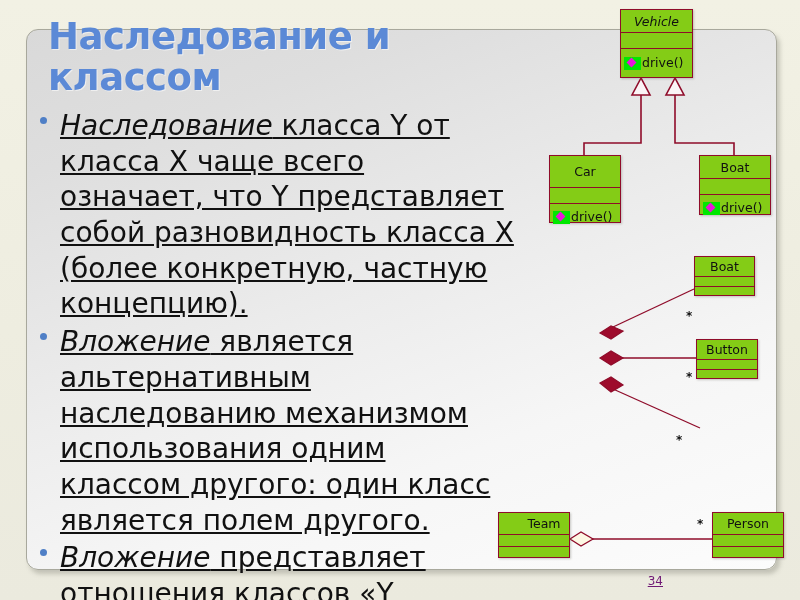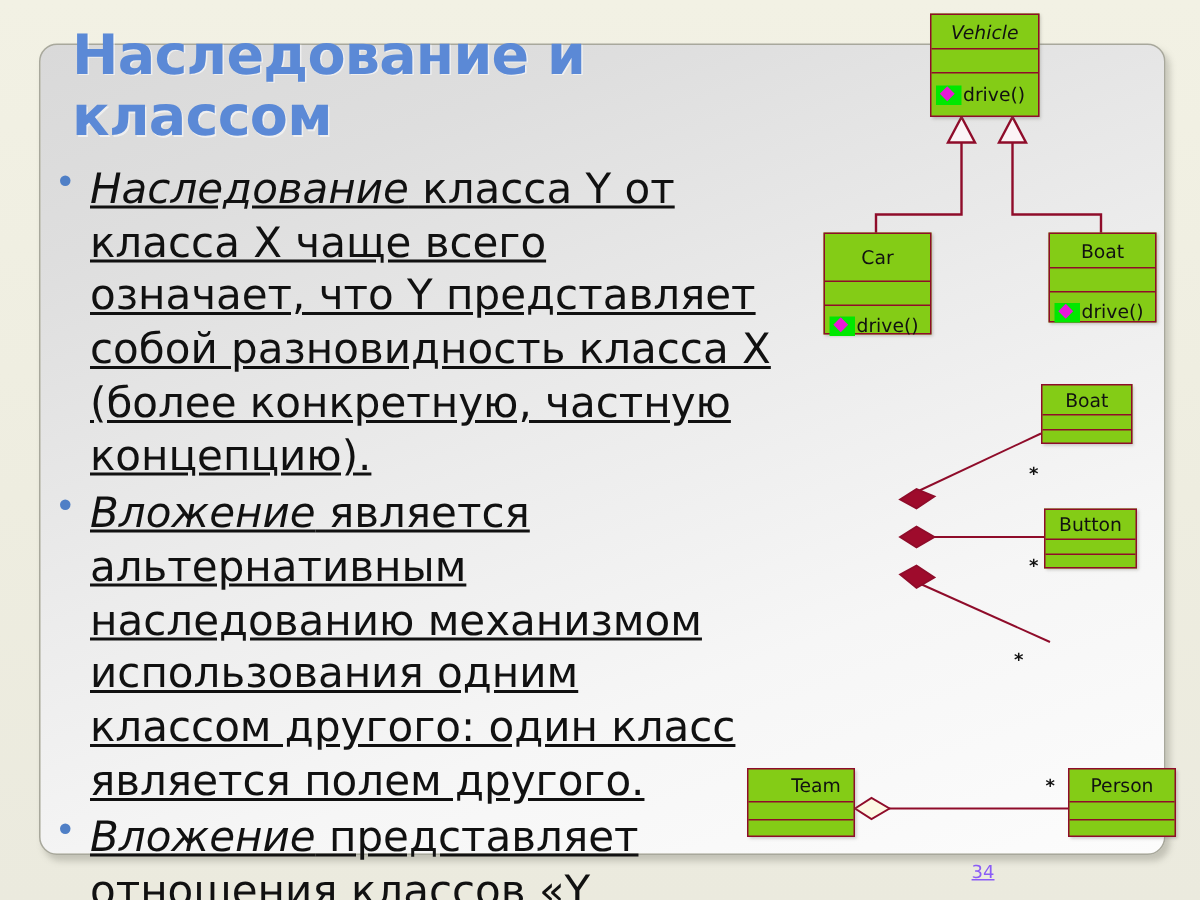--- a/index.html
+++ b/index.html
@@ -140,21 +140,21 @@
     color: #111;
     font-weight: bold;
     line-height: 1;
   }
 
   .page-num {
     position: absolute;
     right: 137px;
     bottom: 12px;
     font-size: 12px;
-    color: #8b5cf6;
+    color: #701a75;
     text-decoration: underline;
   }
 
   svg.overlay {
     position: absolute;
     left: 0; top: 0;
     width: 800px; height: 600px;
     pointer-events: none;
   }
 </style>

